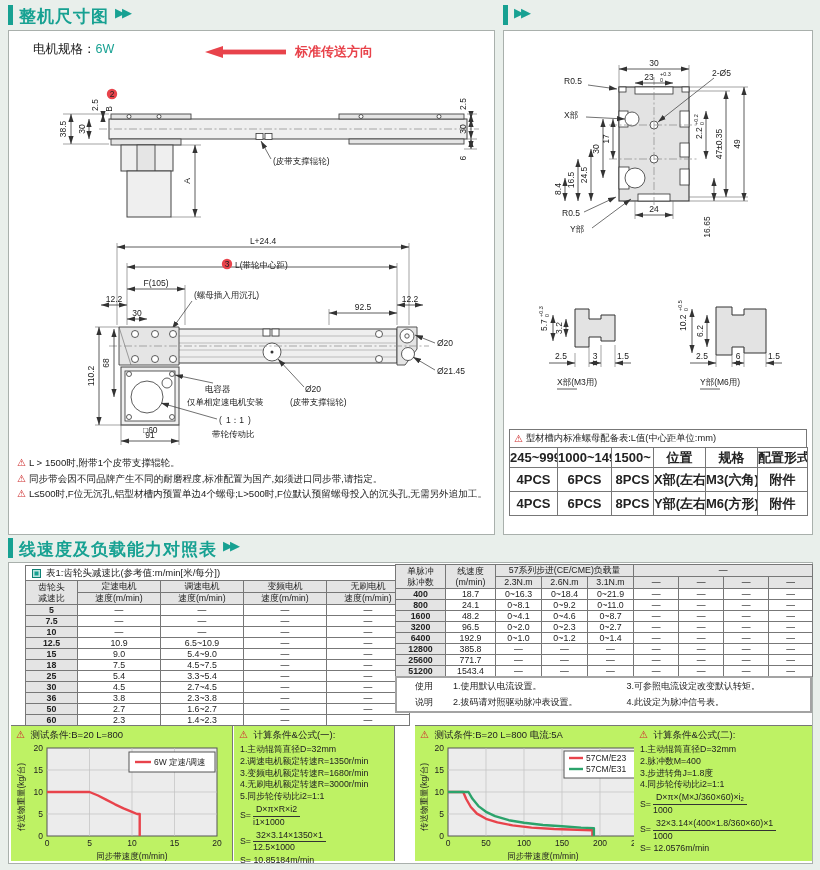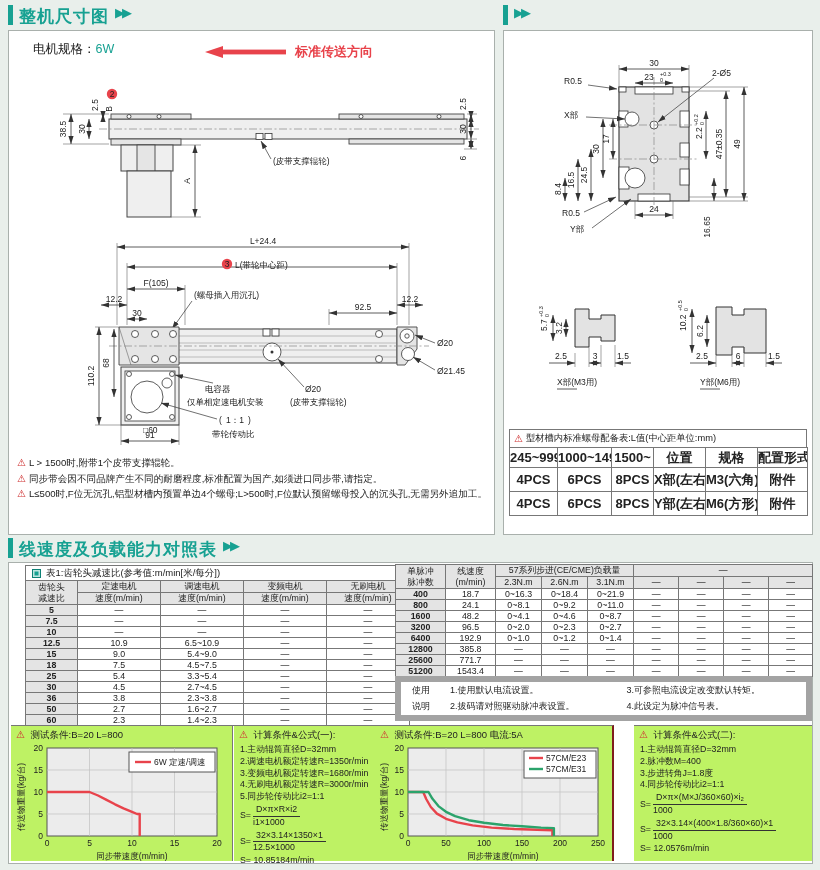--- a/index.html
+++ b/index.html
@@ -25,21 +25,21 @@
   .o2{fill:#e5e5e5;stroke:#444;stroke-width:.9}
   .w{fill:#fff;stroke:#333;stroke-width:.8}
   .hl{stroke:#999;stroke-width:.6}
   table{border-collapse:collapse;table-layout:fixed;width:100%}
   th,td{border:1px solid #777;text-align:center;overflow:hidden;white-space:nowrap}
   .dtbl th{background:#e4e4e4;font-weight:normal;font-size:8.8px;line-height:11px;height:12px}
   .dtbl td{font-size:8.8px;line-height:10px;height:10px;background:#fff}
   .dtbl td:first-child{background:#e4e4e4;font-weight:bold}
   .tbl-title{display:flex;align-items:center;gap:5px;border:1px solid #777;height:16px;padding-left:6px;font-size:9.5px;background:#fff}
   .sq{width:9px;height:9px;background:#17a192;border:1px solid #0d8175;box-shadow:inset 0 0 0 1.5px #bfe6e0}
-  .usage{border:6px solid #a3a3a3;margin-top:-1px;display:grid;grid-template-columns:38px 1fr 1fr;font-size:9px;line-height:15.5px;background:#fff;padding:1px 7px}
+  .usage{border:2px solid #a3a3a3;margin-top:-1px;display:grid;grid-template-columns:38px 1fr 1fr;font-size:9px;line-height:15.5px;background:#fff;padding:1px 14px}
   .usage div{padding-left:4px;text-align:left}
   .quad{position:absolute;top:162px;bottom:2px;border-top:1px solid #777;background:#bef264}
   .qtitle{font-size:9.5px;padding:3px 0 0 5px;white-space:nowrap}
   .frm{font-size:8.8px;line-height:11.8px;padding:2px 0 0 6px;text-align:left}
   .frm .feq{margin:1px 0;display:flex;align-items:center}
   .frac{display:inline-block;vertical-align:middle;margin-left:2px}
   .frac .num{display:block;border-bottom:1px solid #333;padding:0 3px}
   .frac .den{display:block}
   .ntbl th,.ntbl td{font-size:13px;background:#fff;font-weight:bold}
   .ntbl th{height:20px}
@@ -725,21 +725,21 @@
           <span>S=</span>
           <span class="frac">
               <span class="num">32×3.14×1350×1</span>
               <span class="den">12.5×1000</span>
             </span>
         </div>
         <div>S= 10.85184m/min</div>
       </div>
     </div>
 
-    <div class="quad" style="left:366px;width:239px;border-right:2px solid #7f1d1d">
+    <div class="quad" style="left:406px;width:239px;border-right:6px solid #7f1d1d">
       <div class="qtitle">
         <span class="warn">⚠</span>
         <span>测试条件:B=20  L=800  电流:5A</span>
       </div>
       <svg width="232" height="122" viewBox="0 0 232 122" style="margin-left:3px">
         <rect x="30" y="6" width="190" height="88" fill="#ececec" stroke="#555" stroke-width="1"></rect>
         <g stroke="#c2c2c2" stroke-width=".7">
           <line x1="68" y1="6" x2="68" y2="94"></line>
             <line x1="106" y1="6" x2="106" y2="94"></line>
             <line x1="144" y1="6" x2="144" y2="94"></line>

